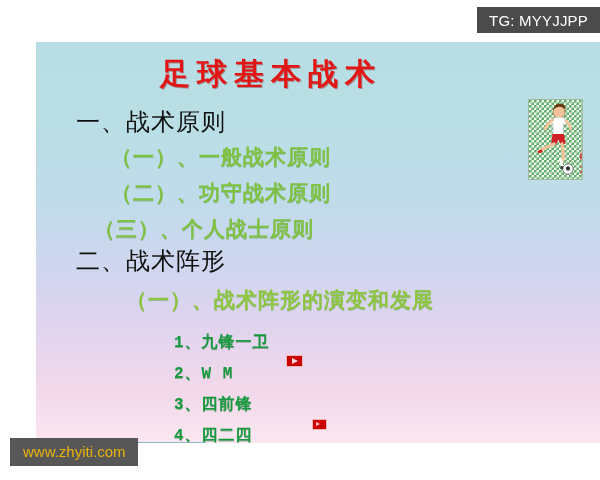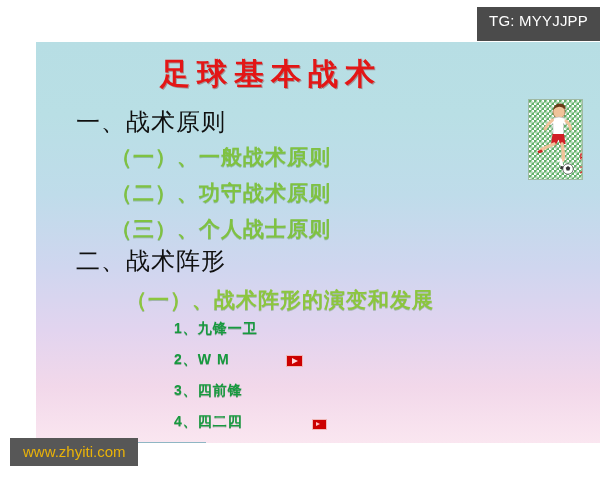--- a/index.html
+++ b/index.html
@@ -104,26 +104,27 @@
     letter-spacing: 1px;
     white-space: nowrap;
     text-shadow: 0 1px 0 rgba(40,110,20,0.30);
   }
   .h2line.dark { color: #8cc63e; }
 
   
   .h3line {
     position: absolute;
     color: #169a3e;
-    font-family: Liberation Sans, sans-serif;
-    font-weight: 700;
-    font-size: 14px;
+    font-family: Liberation Mono, monospace;
+    font-weight: 700;
+    font-size: 16px;
     letter-spacing: 1px;
     white-space: nowrap;
     text-shadow: 0 1px 0 rgba(10,80,30,0.35);
+    margin-top: 12px;
   }
 
   
   .media-icon {
     position: absolute;
     width: 17px;
     height: 12px;
     background: #cc0000;
     border: 1px solid #f0b8b8;
     box-sizing: border-box;
@@ -160,21 +161,21 @@
   }
 
   
   .tg-badge {
     position: absolute;
     right: 0;
     top: 7px;
     background: #4b4b4b;
     color: #ffffff;
     font-size: 15px;
-    padding: 5px 12px 12px 12px;
+    padding: 5px 12px 4px 12px;
     font-family: "Liberation Sans", sans-serif;
     letter-spacing: 0.2px;
     white-space: nowrap;
   }
 
   .watermark {
     position: absolute;
     left: 10px;
     top: 438px;
     background: #575757;
@@ -220,21 +221,21 @@
       </svg>
       <div class="clipart-caption">战术</div>
     </div>
 
     <div class="h1line" style="left:40px; top:64px;">一、战术原则</div>
 
     <div class="h2line" style="left:75px; top:137px;">（二）、功守战术原则</div>
 
     <div class="h2line" style="left:75px; top:101px;">（一）、一般战术原则</div>
 
-    <div class="h2line" style="left:75px; top:173px;">（三）、个人战士原则</div>
+    <div class="h2line" style="left:58px; top:173px;">（三）、个人战士原则</div>
 
     <div class="h1line" style="left:40px; top:203px;">二、战术阵形</div>
 
     <div class="h2line dark" style="left:78px; top:244px;margin-left:12px;">（一）、战术阵形的演变和发展</div>
 
     <div class="h3line" style="left:138px; top:278px;">1、九锋一卫</div>
 
     <div class="h3line" style="left:138px; top:309px;">2、W M</div>
     <div class="media-icon" style="left:250px; top:313px;"></div>
 

